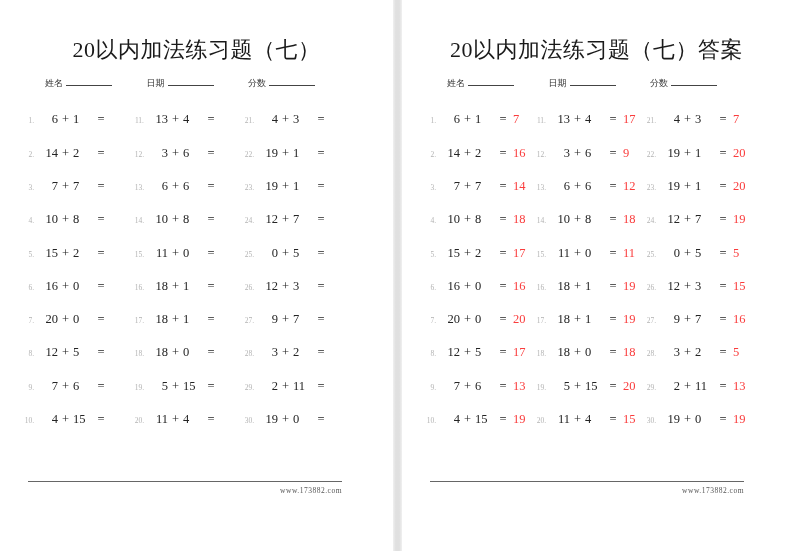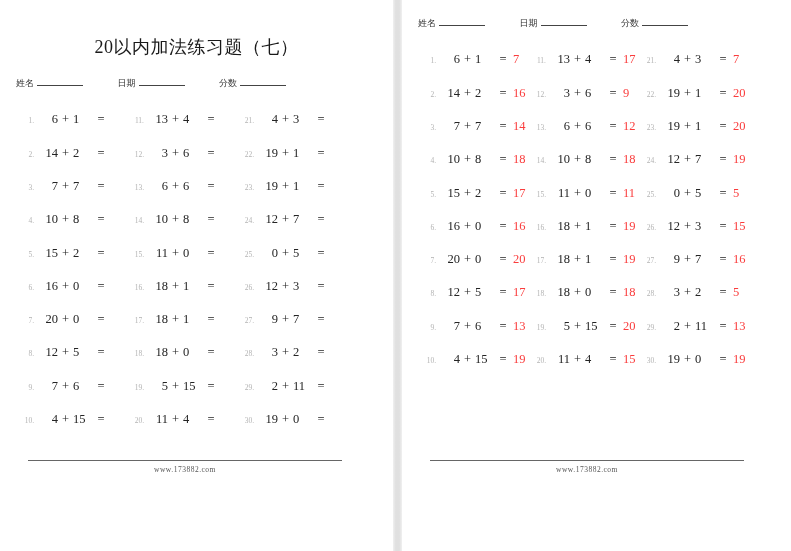--- a/index.html
+++ b/index.html
@@ -15,26 +15,26 @@
   }
   .page{position:relative;height:551px;background:var(--page-bg);}
   .page.left{width:393px;}
   .page.right{width:389px;}
   .gutter{
     width:9px;height:551px;flex:none;
     background:linear-gradient(90deg,#f0f0f0,var(--gutter) 30%,var(--gutter) 70%,#f0f0f0);
   }
   .title{
     padding-top:35px;text-align:center;
-    font-size:18px;font-weight:normal;color:#1a1a1a;letter-spacing:0.5px;
+    font-size:22px;font-weight:normal;color:#1a1a1a;letter-spacing:0.5px;
     height:60px;
   }
   .fields{
     display:flex;justify-content:space-between;align-items:flex-end;
-    margin:17px 0 0 16px;width:270px;
+    margin:17px 0 0 45px;width:270px;
     font-size:9px;color:#333;
   }
   .field{white-space:nowrap;}
   .field-line{
     display:inline-block;width:46px;height:9px;margin-left:3px;
     border-bottom:1px solid var(--line);
   }
   .grid{
     display:grid;
     grid-template-columns:repeat(3,110px);
@@ -44,21 +44,21 @@
     margin:13px 0 0 20px;
   }
   .prob{font-size:12.5px;white-space:nowrap;line-height:1;text-decoration:underline;}
   .prob span{display:inline-block;vertical-align:baseline;}
   .pnum{width:21px;text-align:right;font-size:7.5px;color:var(--problem-number);padding-right:7px;}
   .pa{width:17px;text-align:right;}
   .pop{width:15px;text-align:center;}
   .pb{width:21px;text-align:left;}
   .peq{width:14px;text-align:center;}
   .pans{width:20px;text-align:left;color:var(--answer);padding-left:3px;}
-  .footer{position:absolute;left:28px;top:460px;width:314px;text-align:center;}
+  .footer{position:absolute;left:28px;top:481px;width:314px;text-align:right;}
   .footer-line{border-top:1px solid #666;height:0;}
   .footer-text{margin-top:4px;font-size:7.5px;color:var(--footer-text);letter-spacing:0.5px;}
 </style>
 </head>
 <body>
 
 <section class="page left">
   <h1 class="title">20以内加法练习题（七）</h1>
   <div class="fields">
     <span class="field"><span>姓名</span><span class="field-line"></span></span>
@@ -99,20 +99,21 @@
     </div>
   <div class="footer">
     <div class="footer-line"></div>
     <div class="footer-text">www.173882.com</div>
   </div>
 </section>
 
 <div class="gutter"></div>
 
 <section class="page right">
+  <h1 class="title">20以内加法练习题（七）答案</h1>
   <div class="fields">
     <span class="field"><span>姓名</span><span class="field-line"></span></span>
     <span class="field"><span>日期</span><span class="field-line"></span></span>
     <span class="field"><span>分数</span><span class="field-line"></span></span>
   </div>
   <div class="grid">
       <div class="prob"><span class="pnum">1.</span><span class="pa">6</span><span class="pop">+</span><span class="pb">1</span><span class="peq">=</span><span class="pans">7</span></div>
       <div class="prob"><span class="pnum">2.</span><span class="pa">14</span><span class="pop">+</span><span class="pb">2</span><span class="peq">=</span><span class="pans">16</span></div>
       <div class="prob"><span class="pnum">3.</span><span class="pa">7</span><span class="pop">+</span><span class="pb">7</span><span class="peq">=</span><span class="pans">14</span></div>
       <div class="prob"><span class="pnum">4.</span><span class="pa">10</span><span class="pop">+</span><span class="pb">8</span><span class="peq">=</span><span class="pans">18</span></div>

